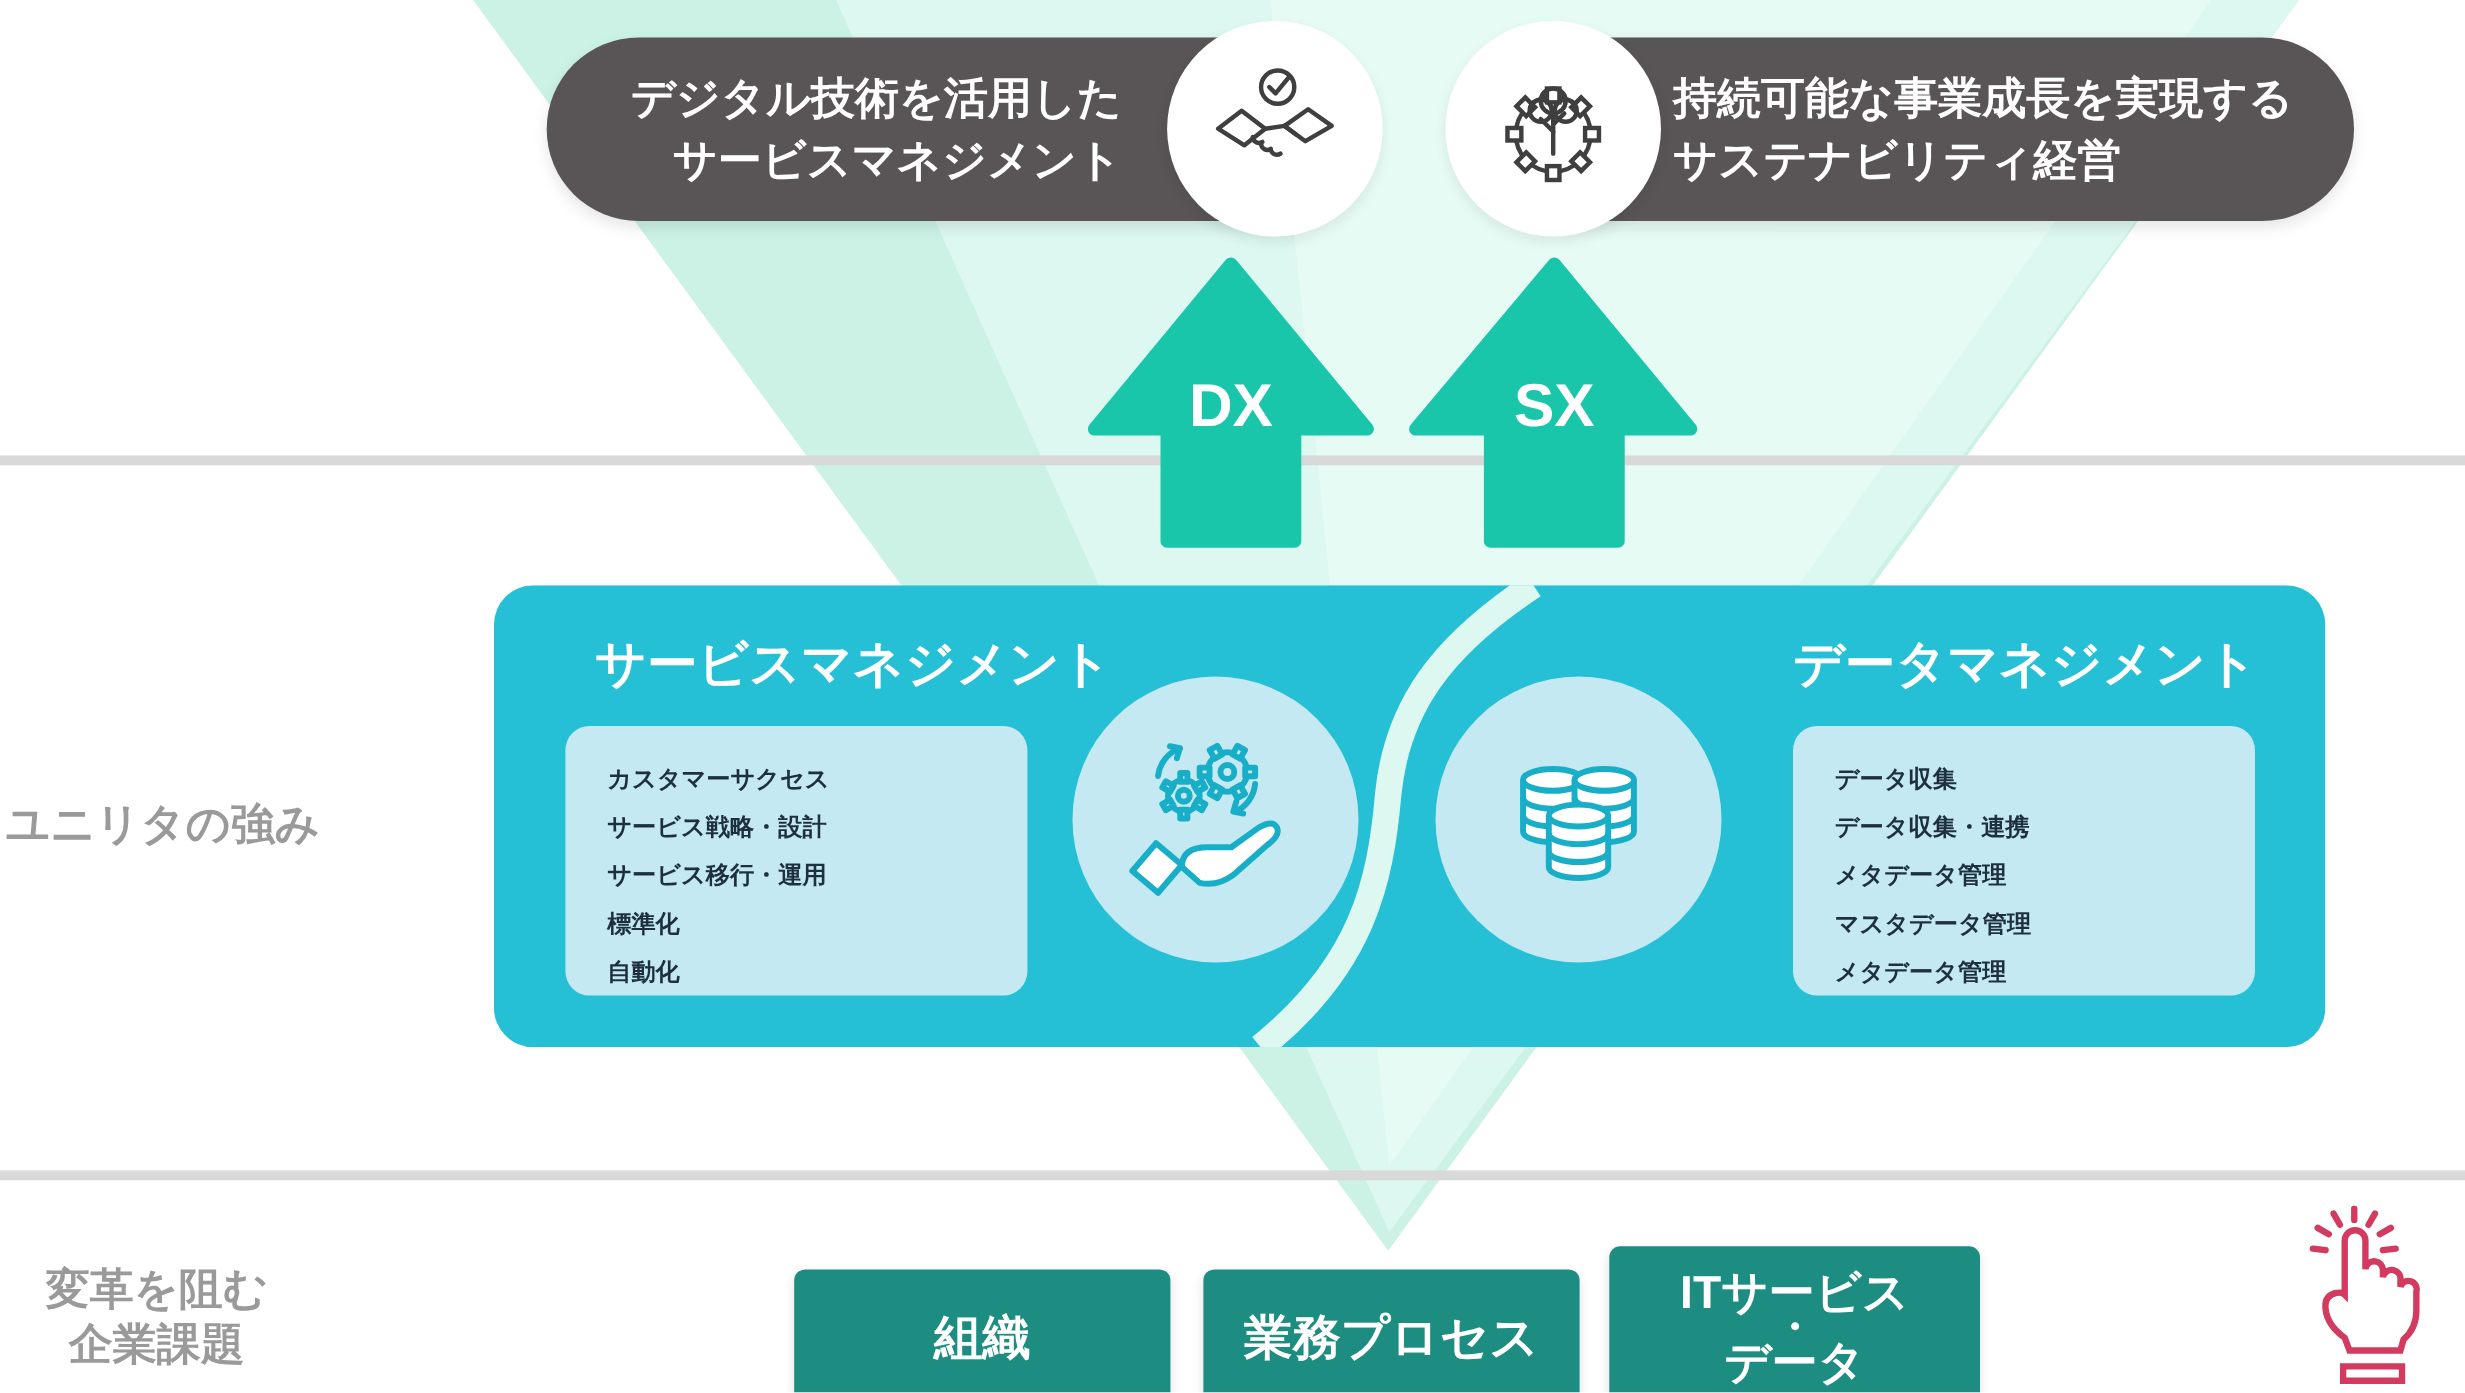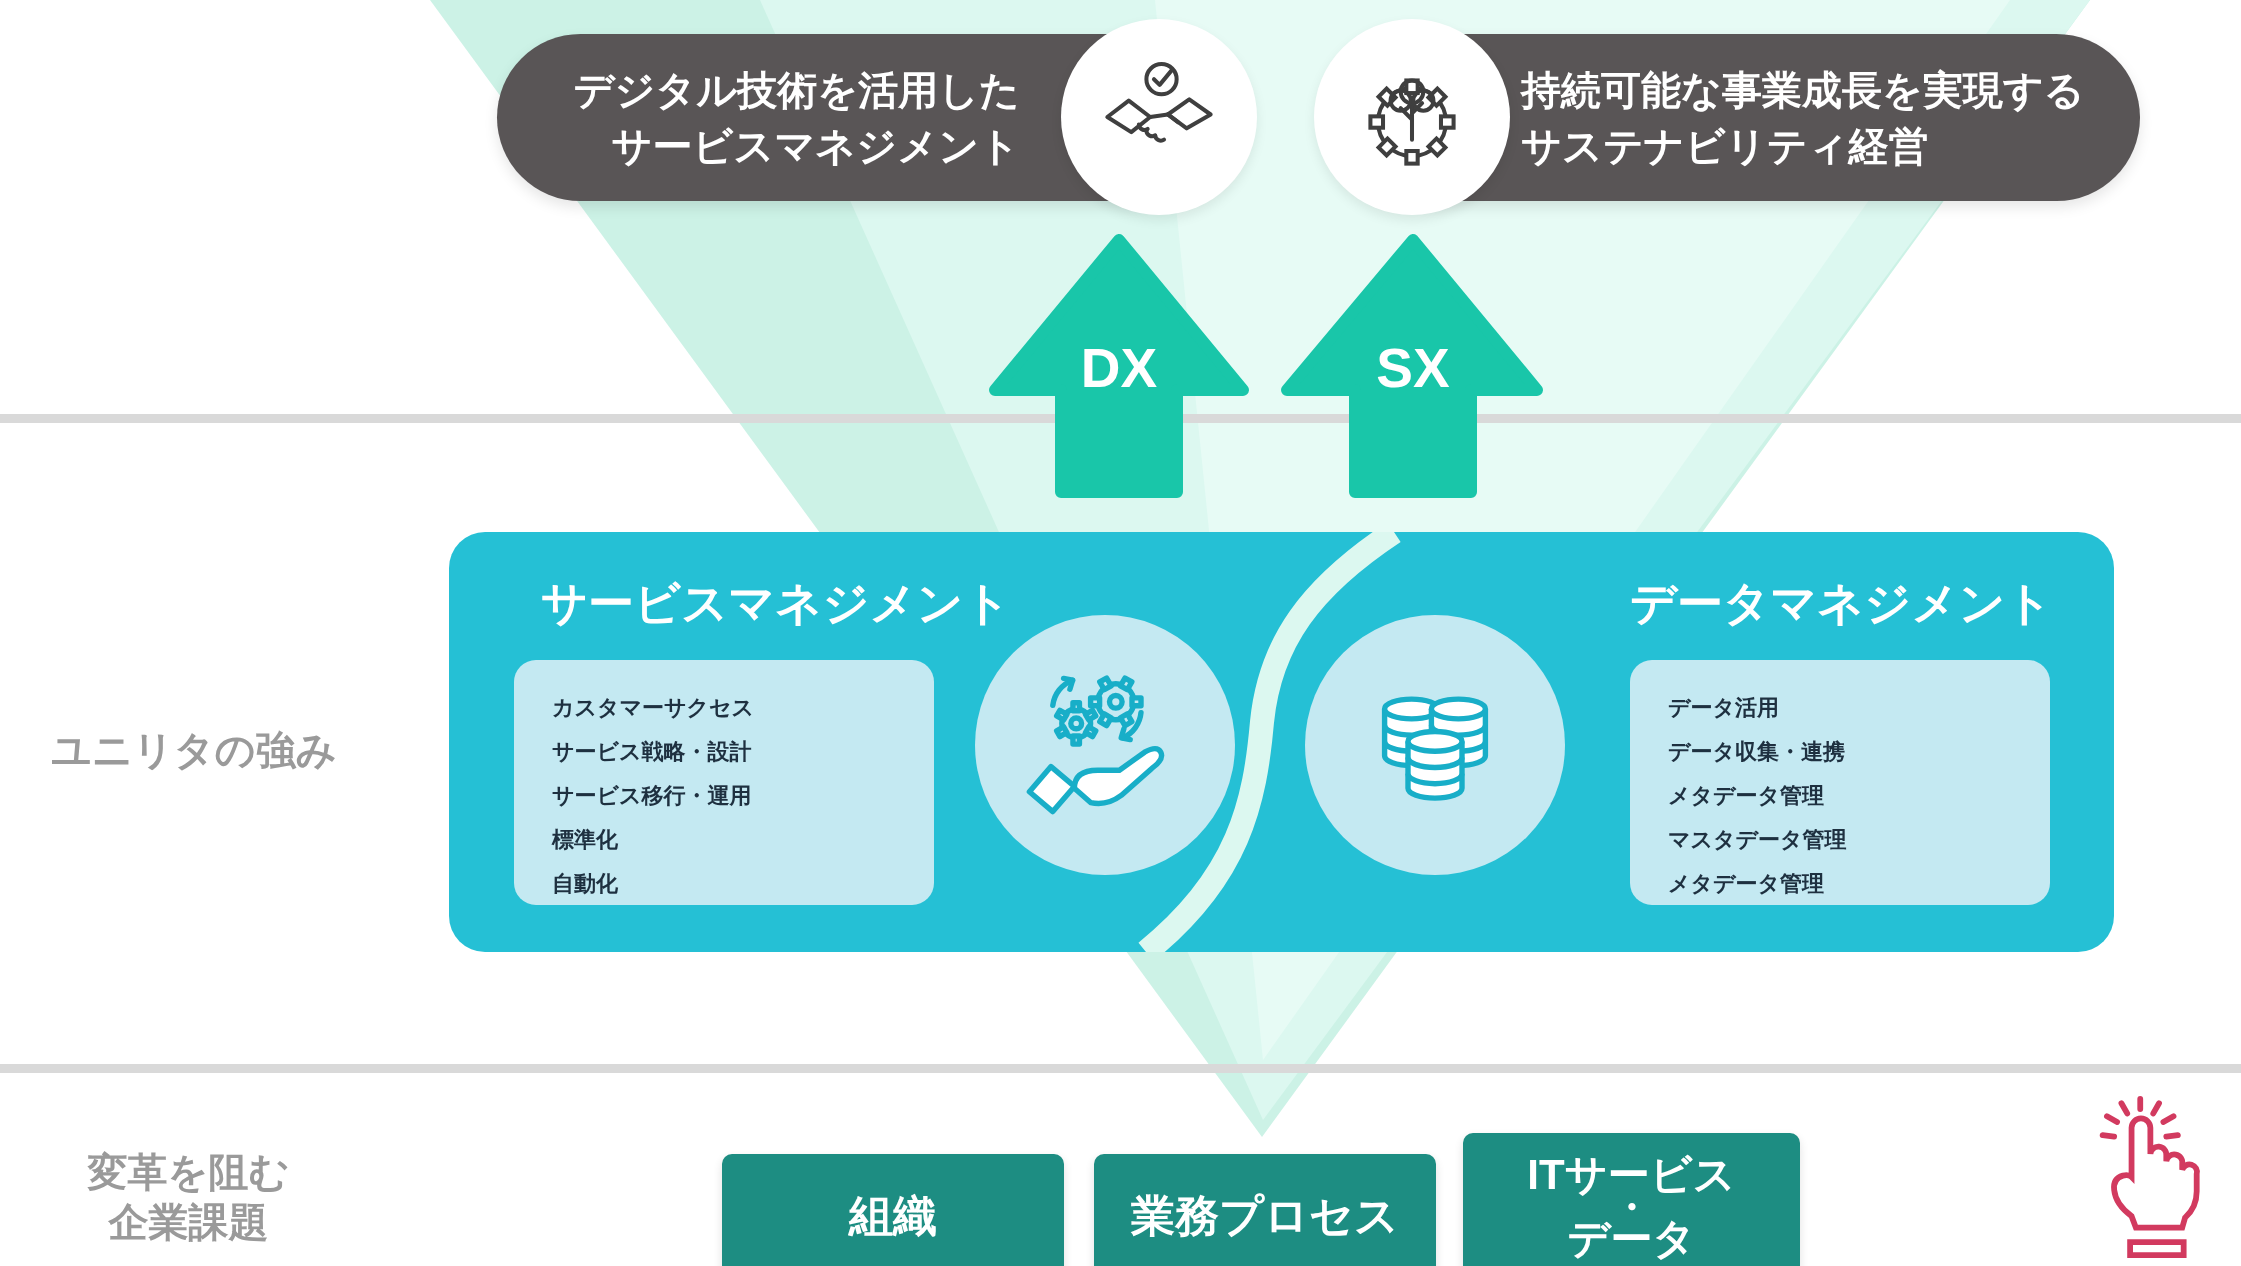--- a/index.html
+++ b/index.html
@@ -37,21 +37,21 @@
   .bbox{position:absolute;background:#1d8d82;border-radius:10px;color:#fff;font-weight:bold;
         display:flex;align-items:center;justify-content:center;text-align:center;
         box-shadow:0 4px 10px rgba(0,0,0,.12);}
   .b1{left:722px;top:1154px;width:342px;height:124px;font-size:44px;}
   .b2{left:1094px;top:1154px;width:342px;height:124px;font-size:44px;}
   .b3{left:1463px;top:1133px;width:337px;height:148px;font-size:42px;flex-direction:column;}
   .b3 .ln1,.b3 .ln3{line-height:46px;}
   .b3 .lndot{line-height:18px;font-size:38px;}
 
   
-  .glabel{position:absolute;color:#9a9a9a;font-weight:bold;font-size:40px;margin-left:46px;}
+  .glabel{position:absolute;color:#9a9a9a;font-weight:bold;font-size:40px;}
   .gl-strengths{left:5px;top:728px;line-height:44px;white-space:nowrap;}
   .gl-challenge{left:35px;top:1147px;width:215px;text-align:center;line-height:50px;}
 </style>
 </head>
 <body>
 
 <div class="stage">
 
   <svg class="abs" style="left:0;top:0" width="2241" height="1266" viewBox="0 0 2241 1266">
     <polygon points="430,0 2090,0 1262,1137" fill="#ccf2e6"></polygon>
@@ -126,21 +126,21 @@
   <div class="panel-title pt2">データマネジメント</div>
 
   <div class="lightbox lb1">
     <div>カスタマーサクセス</div>
     <div>サービス戦略・設計</div>
     <div>サービス移行・運用</div>
     <div>標準化</div>
     <div>自動化</div>
   </div>
   <div class="lightbox lb2">
-    <div>データ活用</div>
+    <div>データ収集</div>
     <div>データ収集・連携</div>
     <div>メタデータ管理</div>
     <div>マスタデータ管理</div>
     <div>メタデータ管理</div>
   </div>
 
   <div class="iconcircle ic1">
     <svg width="180" height="180" viewBox="0 0 100 100">
       <g fill="none" stroke="#18aec8" stroke-width="3" stroke-linecap="round" stroke-linejoin="round">
         <circle cx="56" cy="26" r="10"></circle>

